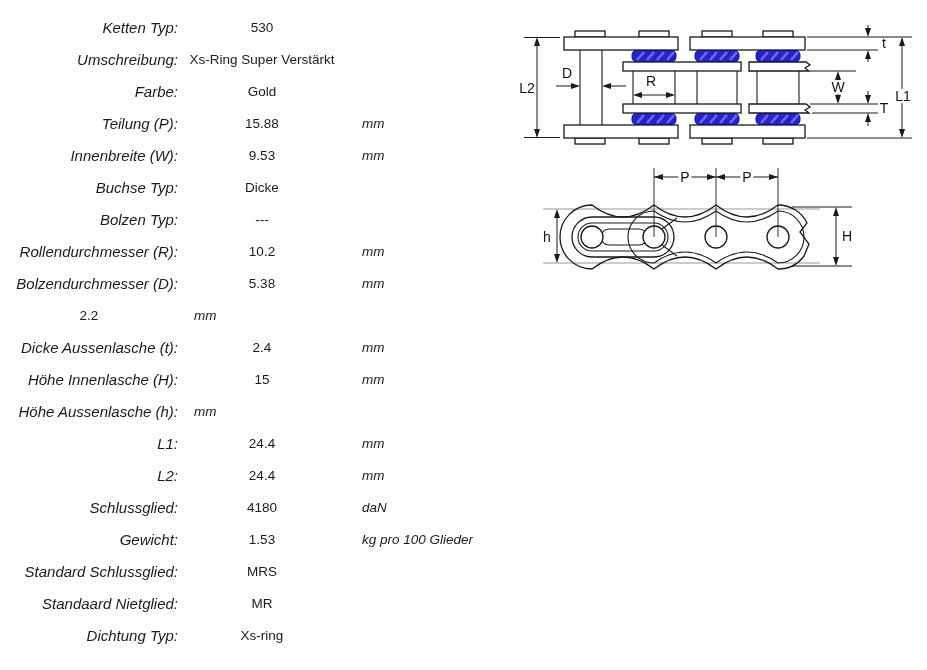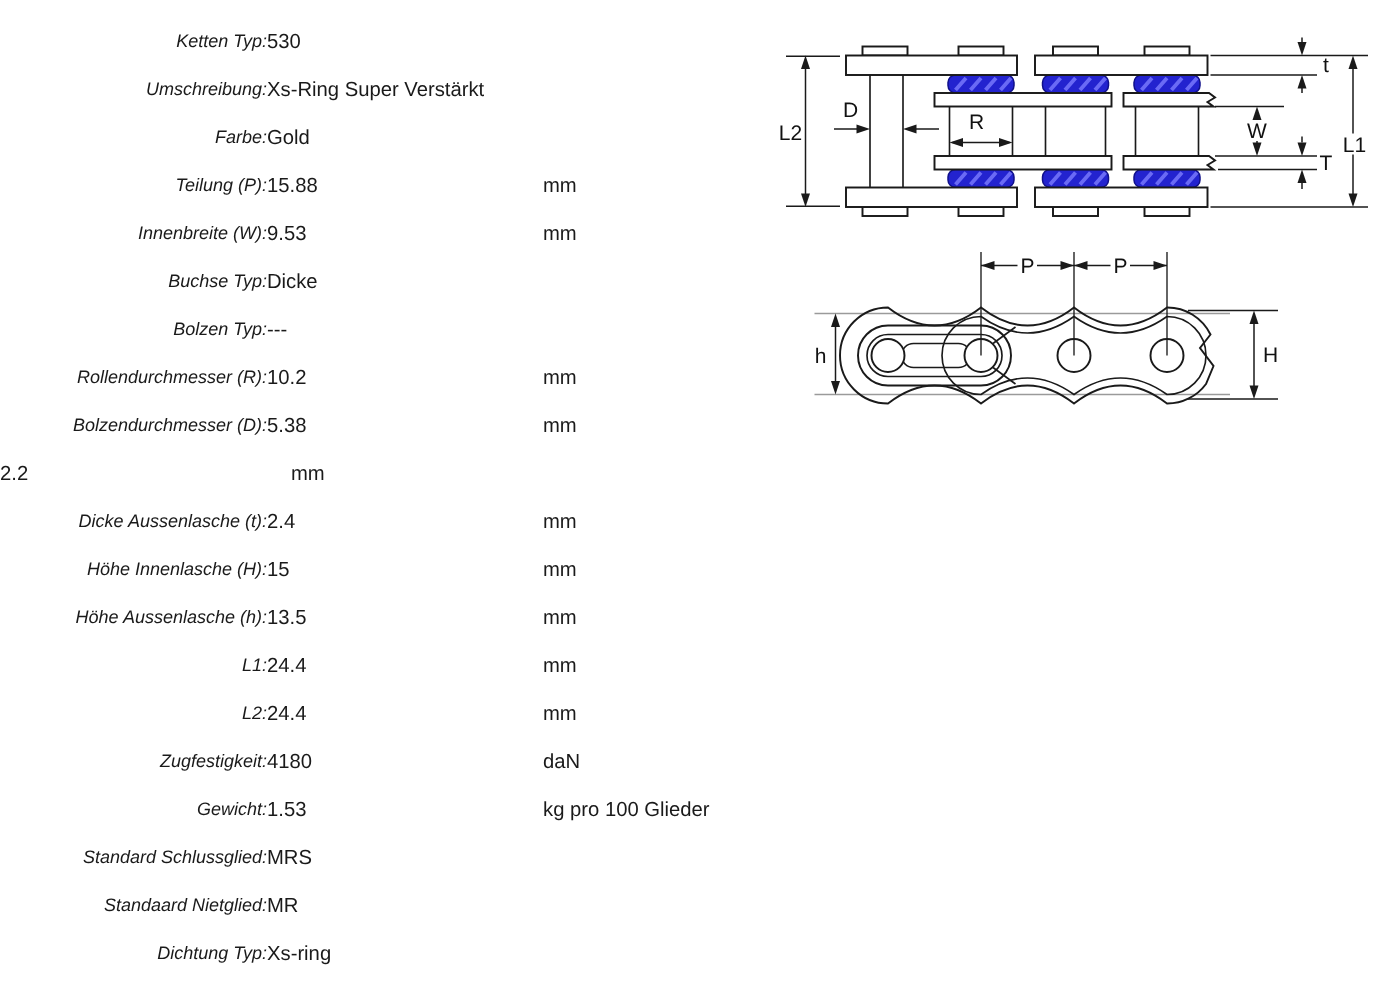--- a/index.html
+++ b/index.html
@@ -2,23 +2,23 @@
 <html><head>
 <meta charset="utf-8">
 <style>
   * { margin:0; padding:0; box-sizing:border-box; }
   html,body { width:927px; height:670px; background:#ffffff; overflow:hidden; }
   body { font-family:"Liberation Sans", sans-serif; color:#1a1a1a; position:relative; }
 
   
   .spec-table { position:absolute; left:0; top:11px; width:500px; }
   .spec-row { display:grid; grid-template-columns:178px 168px 1fr; height:32px; align-items:center; }
-  .spec-label { text-align:right; font-style:italic; font-size:12px; white-space:nowrap; }
-  .spec-value { text-align:left; font-size:13.5px; white-space:nowrap; }
-  .spec-unit  { padding-left:16px; font-size:13.5px; white-space:nowrap; }
+  .spec-label { text-align:right; font-style:italic; font-size:15px; white-space:nowrap; }
+  .spec-value { text-align:center; font-size:13.5px; white-space:nowrap; }
+  .spec-unit  { padding-left:16px; font-style:italic; font-size:13.5px; white-space:nowrap; }
 
   
   .diagram-layer { position:absolute; left:0; top:0; width:927px; height:670px; }
   svg { display:block; }
   .plate { fill:#ffffff; stroke:#1a1a1a; stroke-width:1.3; }
   .k    { fill:none; stroke:#1a1a1a; stroke-width:1.3; }
   .k2   { fill:none; stroke:#1a1a1a; stroke-width:1.1; }
   .dim  { fill:none; stroke:#1a1a1a; stroke-width:1; }
   .thin { fill:none; stroke:#1a1a1a; stroke-width:0.9; }
   .ref  { fill:none; stroke:#9a9a9a; stroke-width:1.1; }
@@ -88,35 +88,34 @@
     <div class="spec-value">2.4</div>
     <div class="spec-unit">mm</div>
   </div>
   <div class="spec-row">
     <div class="spec-label">Höhe Innenlasche (H):</div>
     <div class="spec-value">15</div>
     <div class="spec-unit">mm</div>
   </div>
   <div class="spec-row">
     <div class="spec-label">Höhe Aussenlasche (h):</div>
-    <div class="spec-value">13.5</div>
     <div class="spec-unit">mm</div>
   </div>
   <div class="spec-row">
     <div class="spec-label">L1:</div>
     <div class="spec-value">24.4</div>
     <div class="spec-unit">mm</div>
   </div>
   <div class="spec-row">
     <div class="spec-label">L2:</div>
     <div class="spec-value">24.4</div>
     <div class="spec-unit">mm</div>
   </div>
   <div class="spec-row">
-    <div class="spec-label">Zugfestigkeit:</div>
+    <div class="spec-label">Schlussglied:</div>
     <div class="spec-value">4180</div>
     <div class="spec-unit">daN</div>
   </div>
   <div class="spec-row">
     <div class="spec-label">Gewicht:</div>
     <div class="spec-value">1.53</div>
     <div class="spec-unit">kg pro 100 Glieder</div>
   </div>
   <div class="spec-row">
     <div class="spec-label">Standard Schlussglied:</div>

